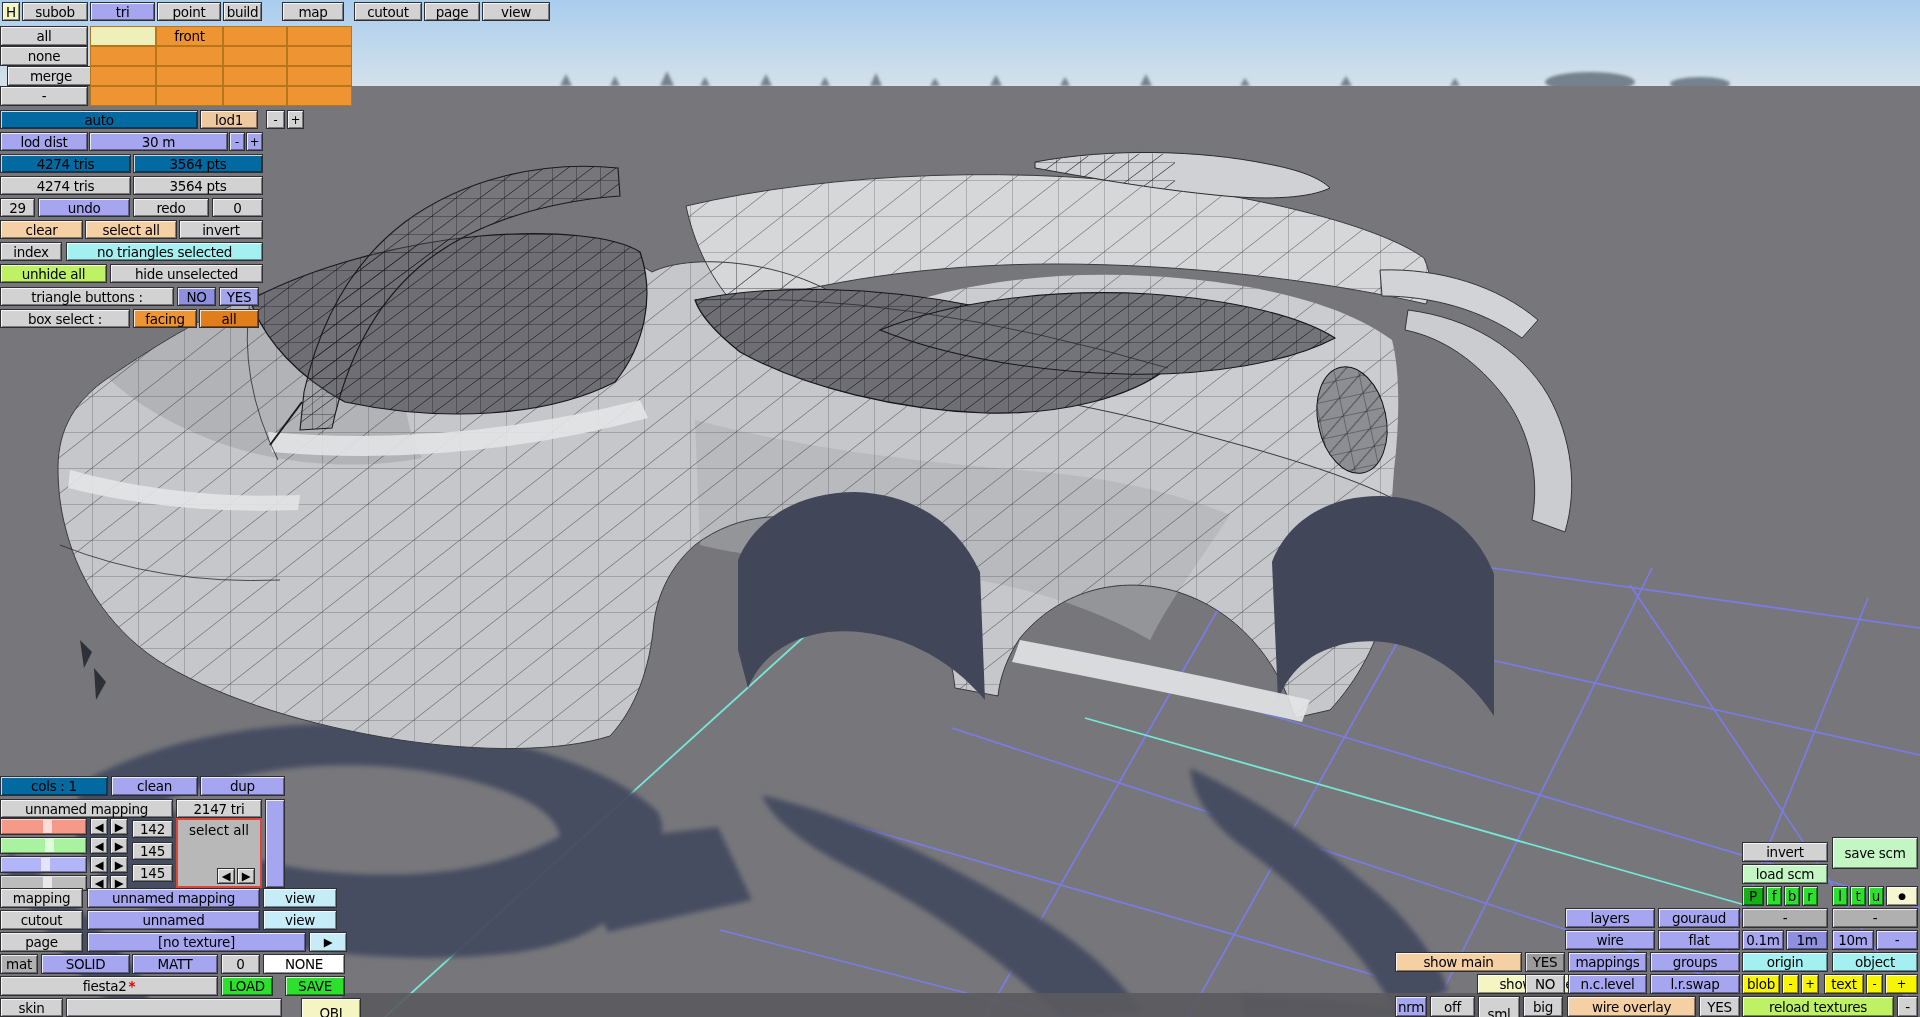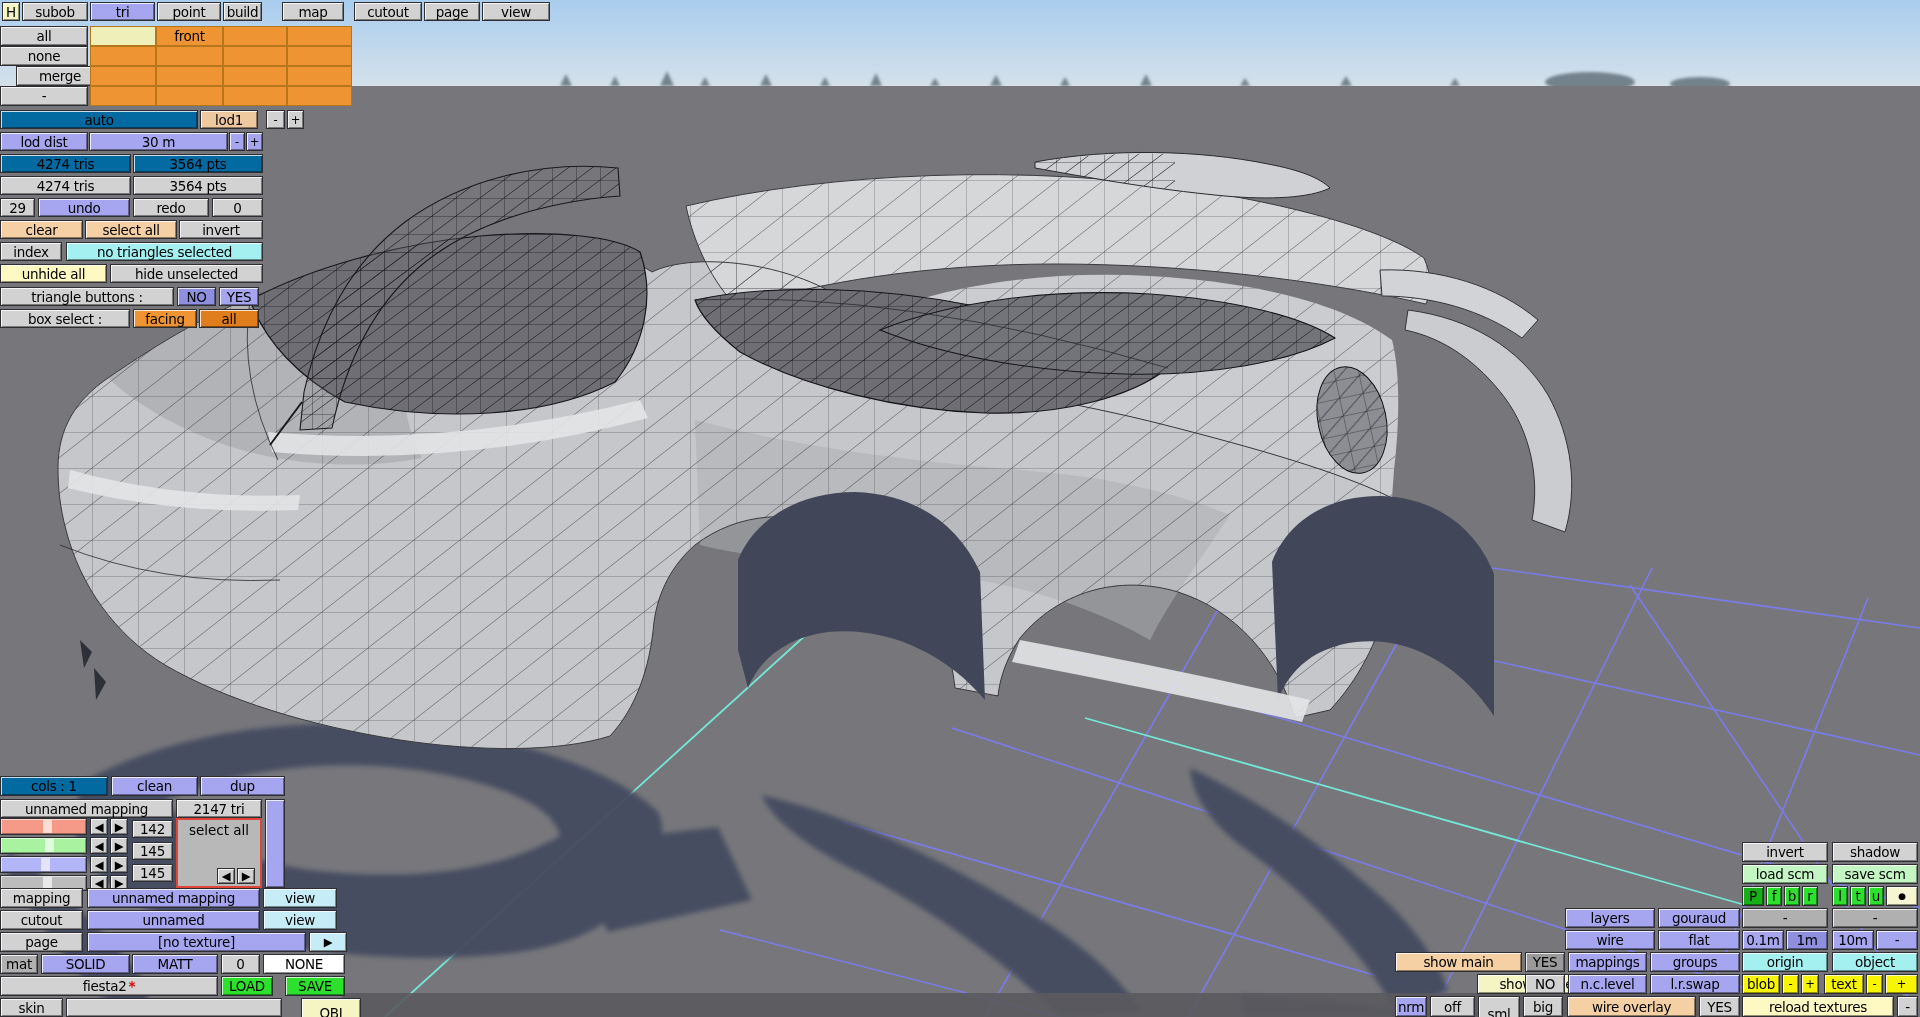--- a/index.html
+++ b/index.html
@@ -9,21 +9,21 @@
        border:1px solid #2e2e33;white-space:nowrap;overflow:hidden;letter-spacing:-0.3px;
        box-shadow:inset 1px 1px 0 rgba(255,255,255,.78), inset -1px -1px 0 rgba(0,0,0,.42);
        z-index:10;}
   .sm{font-size:11.5px;}
   .gray{background:#d2d2d2}.grayD{background:#b0b0b0}.grayDD{background:#9a9a9a}
   .purple{background:#a6a6f0}.purpleD{background:#8f8fe0}
   .yellow{background:#0369a1}.paleyellow{background:#f5f5c4}
   .peach{background:#f4d0a4}.tan{background:#eec9a0}
   .orange{background:#ef9433}.orangeD{background:#e07d1d}
   .cyan{background:#a4f0f0}.palecyan{background:#c6ecf8}
-  .green{background:#fef9c3}.palegreen{background:#c4f6c4}
+  .green{background:#bef264}.palegreen{background:#c4f6c4}
   .brightgreen{background:#2ee02e}.darkgreen{background:#16b016}
   .vividyellow{background:#f8f500}.white{background:#ffffff}.cream{background:#f6f6d2}
   .cell{background:#ef9433;border:1px solid #b5761c;box-shadow:none;}
   .cellY{background:#efefba;border:1px solid #b5761c;box-shadow:none;}
   .bar{position:absolute;box-sizing:border-box;border:1px solid #2e2e33;z-index:10;
        box-shadow:inset 1px 1px 0 rgba(255,255,255,.6), inset -1px -1px 0 rgba(0,0,0,.35);}
   .thumb{position:absolute;top:1px;bottom:1px;width:9px;background:rgba(255,255,255,.65);}
   .selbox{position:absolute;background:#b8b8b8;border:2px solid #e04438;box-sizing:border-box;z-index:10;
           font-size:13.5px;color:#000;}
   .star{color:#dd0000;font-weight:bold;margin-left:2px;}
@@ -153,21 +153,21 @@
   <div class="btn purple" style="left:90px;top:2px;width:65px;height:19px">tri</div>
   <div class="btn gray" style="left:157px;top:2px;width:64px;height:19px">point</div>
   <div class="btn gray" style="left:223px;top:2px;width:39px;height:19px">build</div>
   <div class="btn gray" style="left:282px;top:2px;width:62px;height:19px">map</div>
   <div class="btn gray" style="left:354px;top:2px;width:68px;height:19px">cutout</div>
   <div class="btn gray" style="left:424px;top:2px;width:56px;height:19px">page</div>
   <div class="btn gray" style="left:482px;top:2px;width:68px;height:19px">view</div>
 
   <div class="btn gray" style="left:0px;top:26px;width:88px;height:20px">all</div>
   <div class="btn gray" style="left:0px;top:46px;width:88px;height:20px">none</div>
-  <div class="btn gray" style="left:16px;top:66px;width:88px;height:20px">merge</div>
+  <div class="btn gray" style="left:7px;top:66px;width:88px;height:20px">merge</div>
   <div class="btn gray" style="left:0px;top:86px;width:88px;height:20px">-</div>
 
   <div class="btn cellY" style="left:90px;top:26px;width:66px;height:20px"></div>
   <div class="btn cell" style="left:156px;top:26px;width:67px;height:20px">front</div>
   <div class="btn cell" style="left:223px;top:26px;width:64px;height:20px"></div>
   <div class="btn cell" style="left:287px;top:26px;width:65px;height:20px"></div>
   <div class="btn cell" style="left:90px;top:46px;width:66px;height:20px"></div>
   <div class="btn cell" style="left:156px;top:46px;width:67px;height:20px"></div>
   <div class="btn cell" style="left:223px;top:46px;width:64px;height:20px"></div>
   <div class="btn cell" style="left:287px;top:46px;width:65px;height:20px"></div>
@@ -284,21 +284,21 @@
   <div class="btn brightgreen" style="left:285px;top:976px;width:60px;height:20px">SAVE</div>
 
   <div class="btn gray" style="left:0px;top:998px;width:63px;height:19px">skin</div>
   <div class="btn gray" style="left:66px;top:998px;width:216px;height:19px"></div>
   <div class="btn paleyellow" style="left:301px;top:998px;width:60px;height:30px">OBJ</div>
 
   <div class="btn gray" style="left:1742px;top:842px;width:86px;height:20px">invert</div>
   <div class="btn gray" style="left:1832px;top:842px;width:86px;height:20px">shadow</div>
 
   <div class="btn palegreen" style="left:1742px;top:864px;width:86px;height:20px">load scm</div>
-  <div class="btn palegreen" style="left:1832px;top:864px;width:86px;height:20px">save scm</div>
+  <div class="btn palegreen" style="left:1832px;top:837px;width:86px;height:32px">save scm</div>
 
   <div class="btn darkgreen" style="left:1742px;top:886px;width:22px;height:20px">P</div>
   <div class="btn brightgreen" style="left:1766px;top:886px;width:16px;height:20px">f</div>
   <div class="btn brightgreen" style="left:1784px;top:886px;width:16px;height:20px">b</div>
   <div class="btn brightgreen" style="left:1802px;top:886px;width:16px;height:20px">r</div>
   <div class="btn brightgreen" style="left:1832px;top:886px;width:16px;height:20px">l</div>
   <div class="btn brightgreen" style="left:1850px;top:886px;width:16px;height:20px">t</div>
   <div class="btn brightgreen" style="left:1868px;top:886px;width:16px;height:20px">u</div>
   <div class="btn cream" style="left:1886px;top:886px;width:32px;height:20px;font-size:9px">●</div>
 

